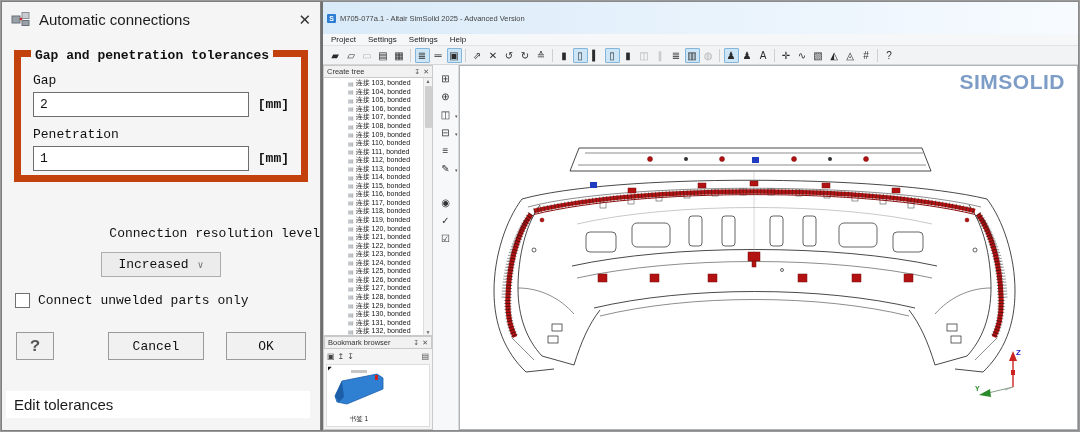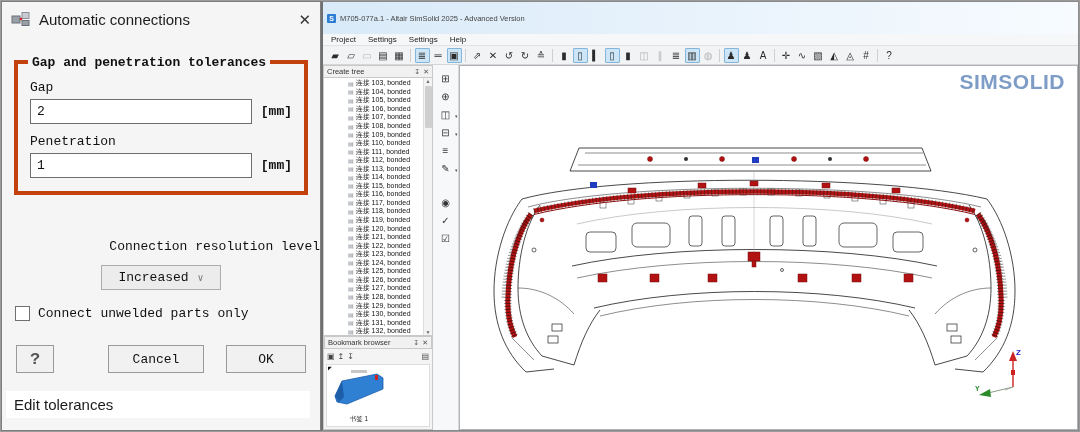--- a/index.html
+++ b/index.html
@@ -5,21 +5,21 @@
   html,body{margin:0;padding:0;background:#fff;}
   *{box-sizing:border-box;}
   .screen{width:1080px;height:432px;display:flex;border:1px solid #9a9a9a;background:#4c1d95;
           font-family:"Liberation Sans",sans-serif;overflow:hidden;position:relative;}
 
   
   .dialog{flex:0 0 319px;background:#f5f5f5;border:1px solid #7e7e7e;position:relative;}
   .dlg-titlebar{height:34px;display:flex;align-items:center;padding:0 9px;gap:8px;}
   .dlg-title{font-size:15px;color:#1c1c1c;}
   .dlg-close{margin-left:auto;font-size:15px;color:#333;cursor:default;line-height:1;}
-  .groupbox{margin:24px 12px 0;border:4px solid #c2410c;position:relative;padding:14px 12px 11px;}
+  .groupbox{margin:14px 12px 0;border:7px solid #c2410c;position:relative;padding:14px 12px 2px;}
   .legend{position:absolute;top:-9px;left:10px;background:#f5f5f5;padding:0 4px;
           font:bold 13px "Liberation Mono",monospace;color:#111;white-space:nowrap;}
   .fld-label{font:13px "Liberation Mono",monospace;color:#111;margin:2px 0 4px;}
   .fieldrow{display:flex;align-items:center;gap:9px;margin:0 0 10px;}
   .fld{flex:1;height:25px;border:1px solid #6e6e6e;background:#fff;
        font:13px "Liberation Mono",monospace;padding:0 6px;color:#111;}
   .unit{font:bold 13px "Liberation Mono",monospace;color:#111;}
   .res-label{text-align:right;margin-top:44px;font:13px "Liberation Mono",monospace;color:#111;}
   .dropdown{margin:11px auto 16px;width:120px;height:25px;background:#ececec;border:1px solid #adadad;
             display:flex;align-items:center;justify-content:center;gap:9px;

